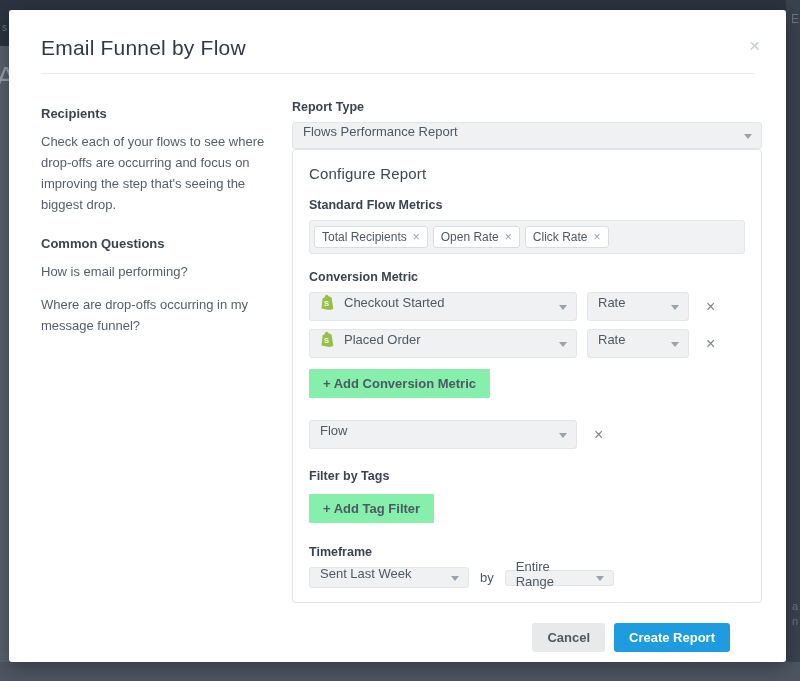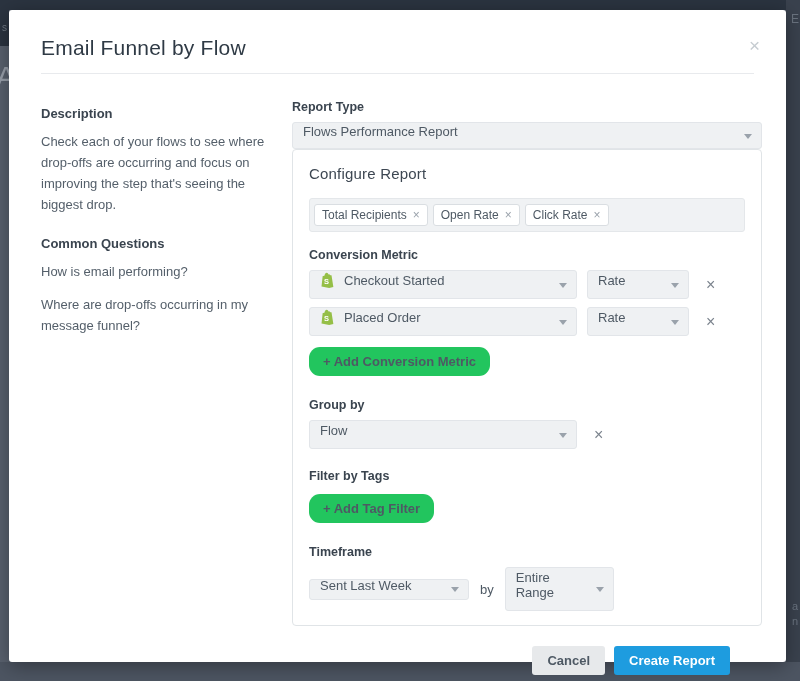--- a/index.html
+++ b/index.html
@@ -49,30 +49,30 @@
   .tag{display:flex;align-items:center;background:#ffffff;border:1px solid #dadee2;border-radius:3px;
        padding:2px 7px;font-size:12px;color:#4e5964;height:22px;white-space:nowrap;}
   .tag .tag-x{margin-left:6px;color:#9aa2ab;font-size:12px;cursor:pointer;}
 
   .metric-row{display:flex;align-items:center;margin-bottom:8px;}
   .metric-select{flex:0 0 268px;height:29px;}
   .agg-select{flex:0 0 102px;margin-left:10px;height:29px;}
   .row-x{margin-left:17px;color:#7b838d;font-size:16px;font-weight:300;cursor:pointer;line-height:1;}
   .shopify-icon{display:inline-flex;margin-right:9px;flex:0 0 auto;}
 
-  .gray-btn{display:inline-block;background:#22c55e;border-radius:11px;padding:7px 14px;
+  .gray-btn{display:inline-block;background:#86efac;border-radius:1px;padding:7px 14px;
             font-size:13px;font-weight:700;color:#4e5964;cursor:pointer;margin-top:3px;}
 
   .group-row{display:flex;align-items:center;margin-bottom:0;}
   .group-select{flex:0 0 268px;height:29px;} .spacer-20{height:20px;} .spacer-22{height:22px;}
 
   .timeframe-row{display:flex;align-items:center;}
   .tf-select{flex:0 0 160px;height:21px;}
   .tf-by{margin:0 11px;font-size:13px;color:#4e5964;}
-  .tf-interval{flex:0 0 109px;height:44px;}
+  .tf-interval{flex:0 0 109px;height:16px;}
 
   .modal-footer{display:flex;justify-content:flex-end;align-items:center;gap:9px;padding:20px 32px 0 0;}
   .btn{border-radius:3px;font-size:13px;font-weight:700;padding:8px 15px;cursor:pointer;line-height:1;}
   .btn-cancel{background:#e7e9eb;color:#4e5964;}
   .btn-primary{background:#1e9cdf;color:#ffffff;}
 </style>
 </head>
 <body>
 
 <div class="stage">
@@ -91,38 +91,39 @@
 
     <div class="modal-header">
       <div class="modal-title">Email Funnel by Flow</div>
       <div class="modal-close">×</div>
     </div>
     <div class="modal-divider"></div>
 
     <div class="modal-body">
 
       <div class="left-col">
-        <div class="section-label">Description</div>
+        <div class="section-label">Recipients</div>
         <div class="desc-text">Check each of your flows to see where drop-offs are occurring and focus on improving the step that's seeing the biggest drop.</div>
         <div class="section-label">Common Questions</div>
         <div class="question">How is email performing?</div>
         <div class="question">Where are drop-offs occurring in my message funnel?</div>
       </div>
 
       <div class="right-col">
 
         <div class="field-label">Report Type</div>
         <div class="select select-full">
           <span>Flows Performance Report</span>
           <span class="chev"></span>
         </div>
 
         <div class="config-box">
           <div class="config-heading">Configure Report</div>
 
+          <div class="field-label">Standard Flow Metrics</div>
           <div class="tags-input">
             <span class="tag">
               <span>Total Recipients</span>
               <span class="tag-x">×</span>
             </span>
             <span class="tag">
               <span>Open Rate</span>
               <span class="tag-x">×</span>
             </span>
             <span class="tag">
@@ -165,21 +166,20 @@
             <div class="select agg-select">
               <span>Rate</span>
               <span class="chev"></span>
             </div>
             <span class="row-x">×</span>
           </div>
 
           <span class="gray-btn">+ Add Conversion Metric</span>
 
           <div class="spacer-22"></div>
-          <div class="field-label">Group by</div>
           <div class="group-row">
             <div class="select group-select">
               <span>Flow</span>
               <span class="chev"></span>
             </div>
             <span class="row-x">×</span>
           </div>
 
           <div class="spacer-20"></div>
           <div class="field-label">Filter by Tags</div>

